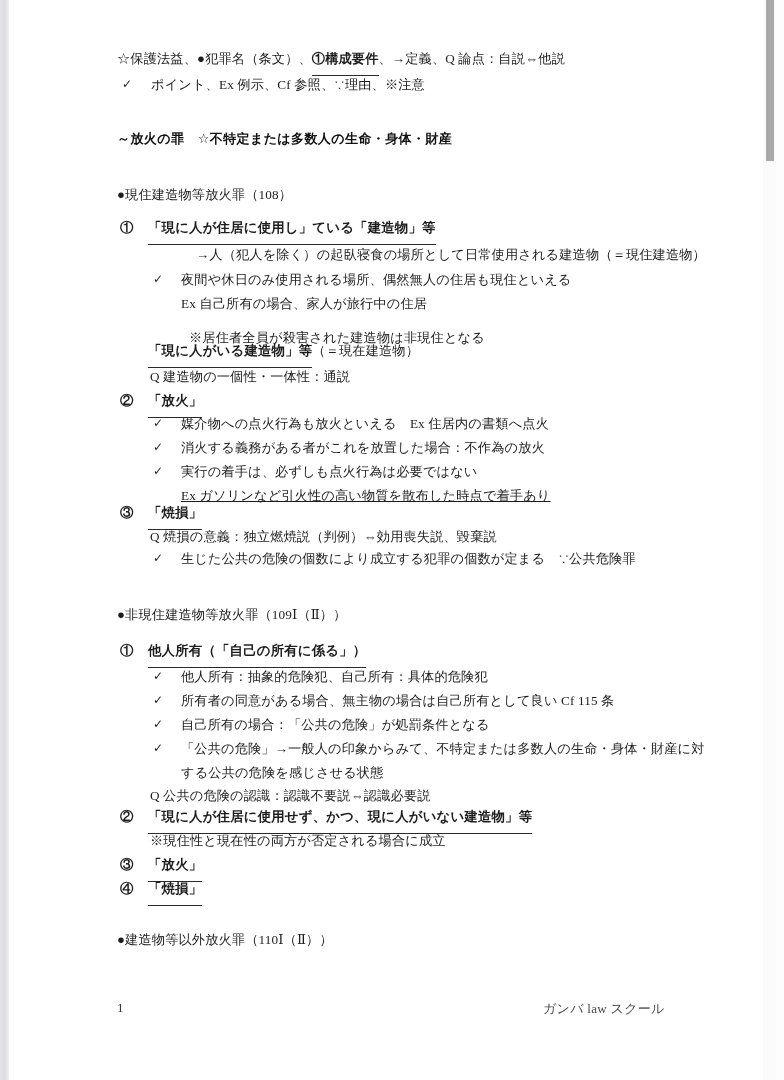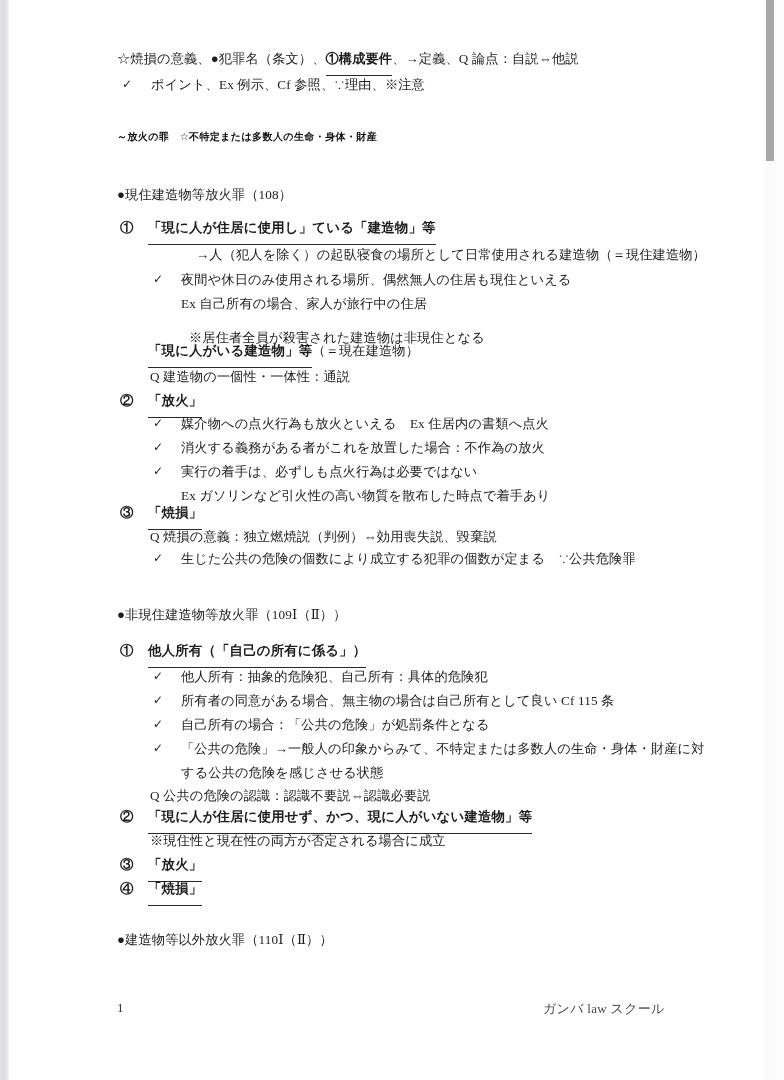--- a/index.html
+++ b/index.html
@@ -78,21 +78,21 @@
   .ul {
     border-bottom: 1px solid #2a2a2a;
     padding-bottom: 9px;
     display: inline-block;
     line-height: 1.05;
   }
 
   .sect-title {
     font-family: "DejaVu Sans", "Liberation Sans", sans-serif;
     font-weight: bold;
-    font-size: 10px;
+    font-size: 13px;
     letter-spacing: 0.4px;
     color: #111;
   }
 
   
   .abs { position: absolute; }
 
   
   #footer-pagenum {
     position: absolute;
@@ -116,21 +116,21 @@
 <body>
 
 <div id="viewer">
 
   <div id="left-edge"></div>
   <div id="right-edge"></div>
 
   <div id="page">
     <div id="page-body">
 
-      <div class="abs line l-normal" style="left:108px; top:52px;"><span>☆焼損の意義、●犯罪名（条文）、</span><span class="ul" style="font-weight:bold;">①構成要件</span><span>、→定義、Q 論点：自説⇔他説</span></div>
+      <div class="abs line l-normal" style="left:108px; top:52px;"><span>☆保護法益、●犯罪名（条文）、</span><span class="ul" style="font-weight:bold;">①構成要件</span><span>、→定義、Q 論点：自説⇔他説</span></div>
 
       <div class="abs line l-normal check" style="left:113px; top:78px;">✓</div>
       <div class="abs line l-normal" style="left:142px; top:78px;">ポイント、Ex 例示、Cf 参照、∵理由、※注意</div>
 
       <div class="abs sect-title" style="left:108px; top:130px;">～放火の罪　☆不特定または多数人の生命・身体・財産</div>
 
       <div class="abs line l-normal" style="left:108px; top:188px;">●現住建造物等放火罪（108）</div>
 
       <div class="abs line l-bold" style="left:111px; top:221px;">①</div>
       <div class="abs line l-bold" style="left:139px; top:221px;"><span class="ul">「現に人が住居に使用し」ている「建造物」等</span></div>
@@ -153,21 +153,21 @@
 
       <div class="abs line l-normal check" style="left:144px; top:417px;">✓</div>
       <div class="abs line l-normal" style="left:172px; top:417px;">媒介物への点火行為も放火といえる　Ex 住居内の書類へ点火</div>
 
       <div class="abs line l-normal check" style="left:144px; top:441px;">✓</div>
       <div class="abs line l-normal" style="left:172px; top:441px;">消火する義務がある者がこれを放置した場合：不作為の放火</div>
 
       <div class="abs line l-normal check" style="left:144px; top:465px;">✓</div>
       <div class="abs line l-normal" style="left:172px; top:465px;">実行の着手は、必ずしも点火行為は必要ではない</div>
 
-      <div class="abs line l-normal" style="left:172px; top:489px;">Ex ガソリンなど引火性の高い物質を散布した時点で着手あり</div>
+      <div class="abs line l-normal" style="left:172px; top:489px;text-decoration:underline;">Ex ガソリンなど引火性の高い物質を散布した時点で着手あり</div>
 
       <div class="abs line l-bold" style="left:111px; top:506px;">③</div>
       <div class="abs line l-bold" style="left:139px; top:506px;"><span class="ul">「焼損」</span></div>
 
       <div class="abs line l-normal" style="left:141px; top:530px;">Q 焼損の意義：独立燃焼説（判例）⇔効用喪失説、毀棄説</div>
 
       <div class="abs line l-normal check" style="left:144px; top:552px;">✓</div>
       <div class="abs line l-normal" style="left:172px; top:552px;">生じた公共の危険の個数により成立する犯罪の個数が定まる　∵公共危険罪</div>
 
       <div class="abs line l-normal" style="left:108px; top:608px;text-align:right;">●非現住建造物等放火罪（109Ⅰ（Ⅱ））</div>

